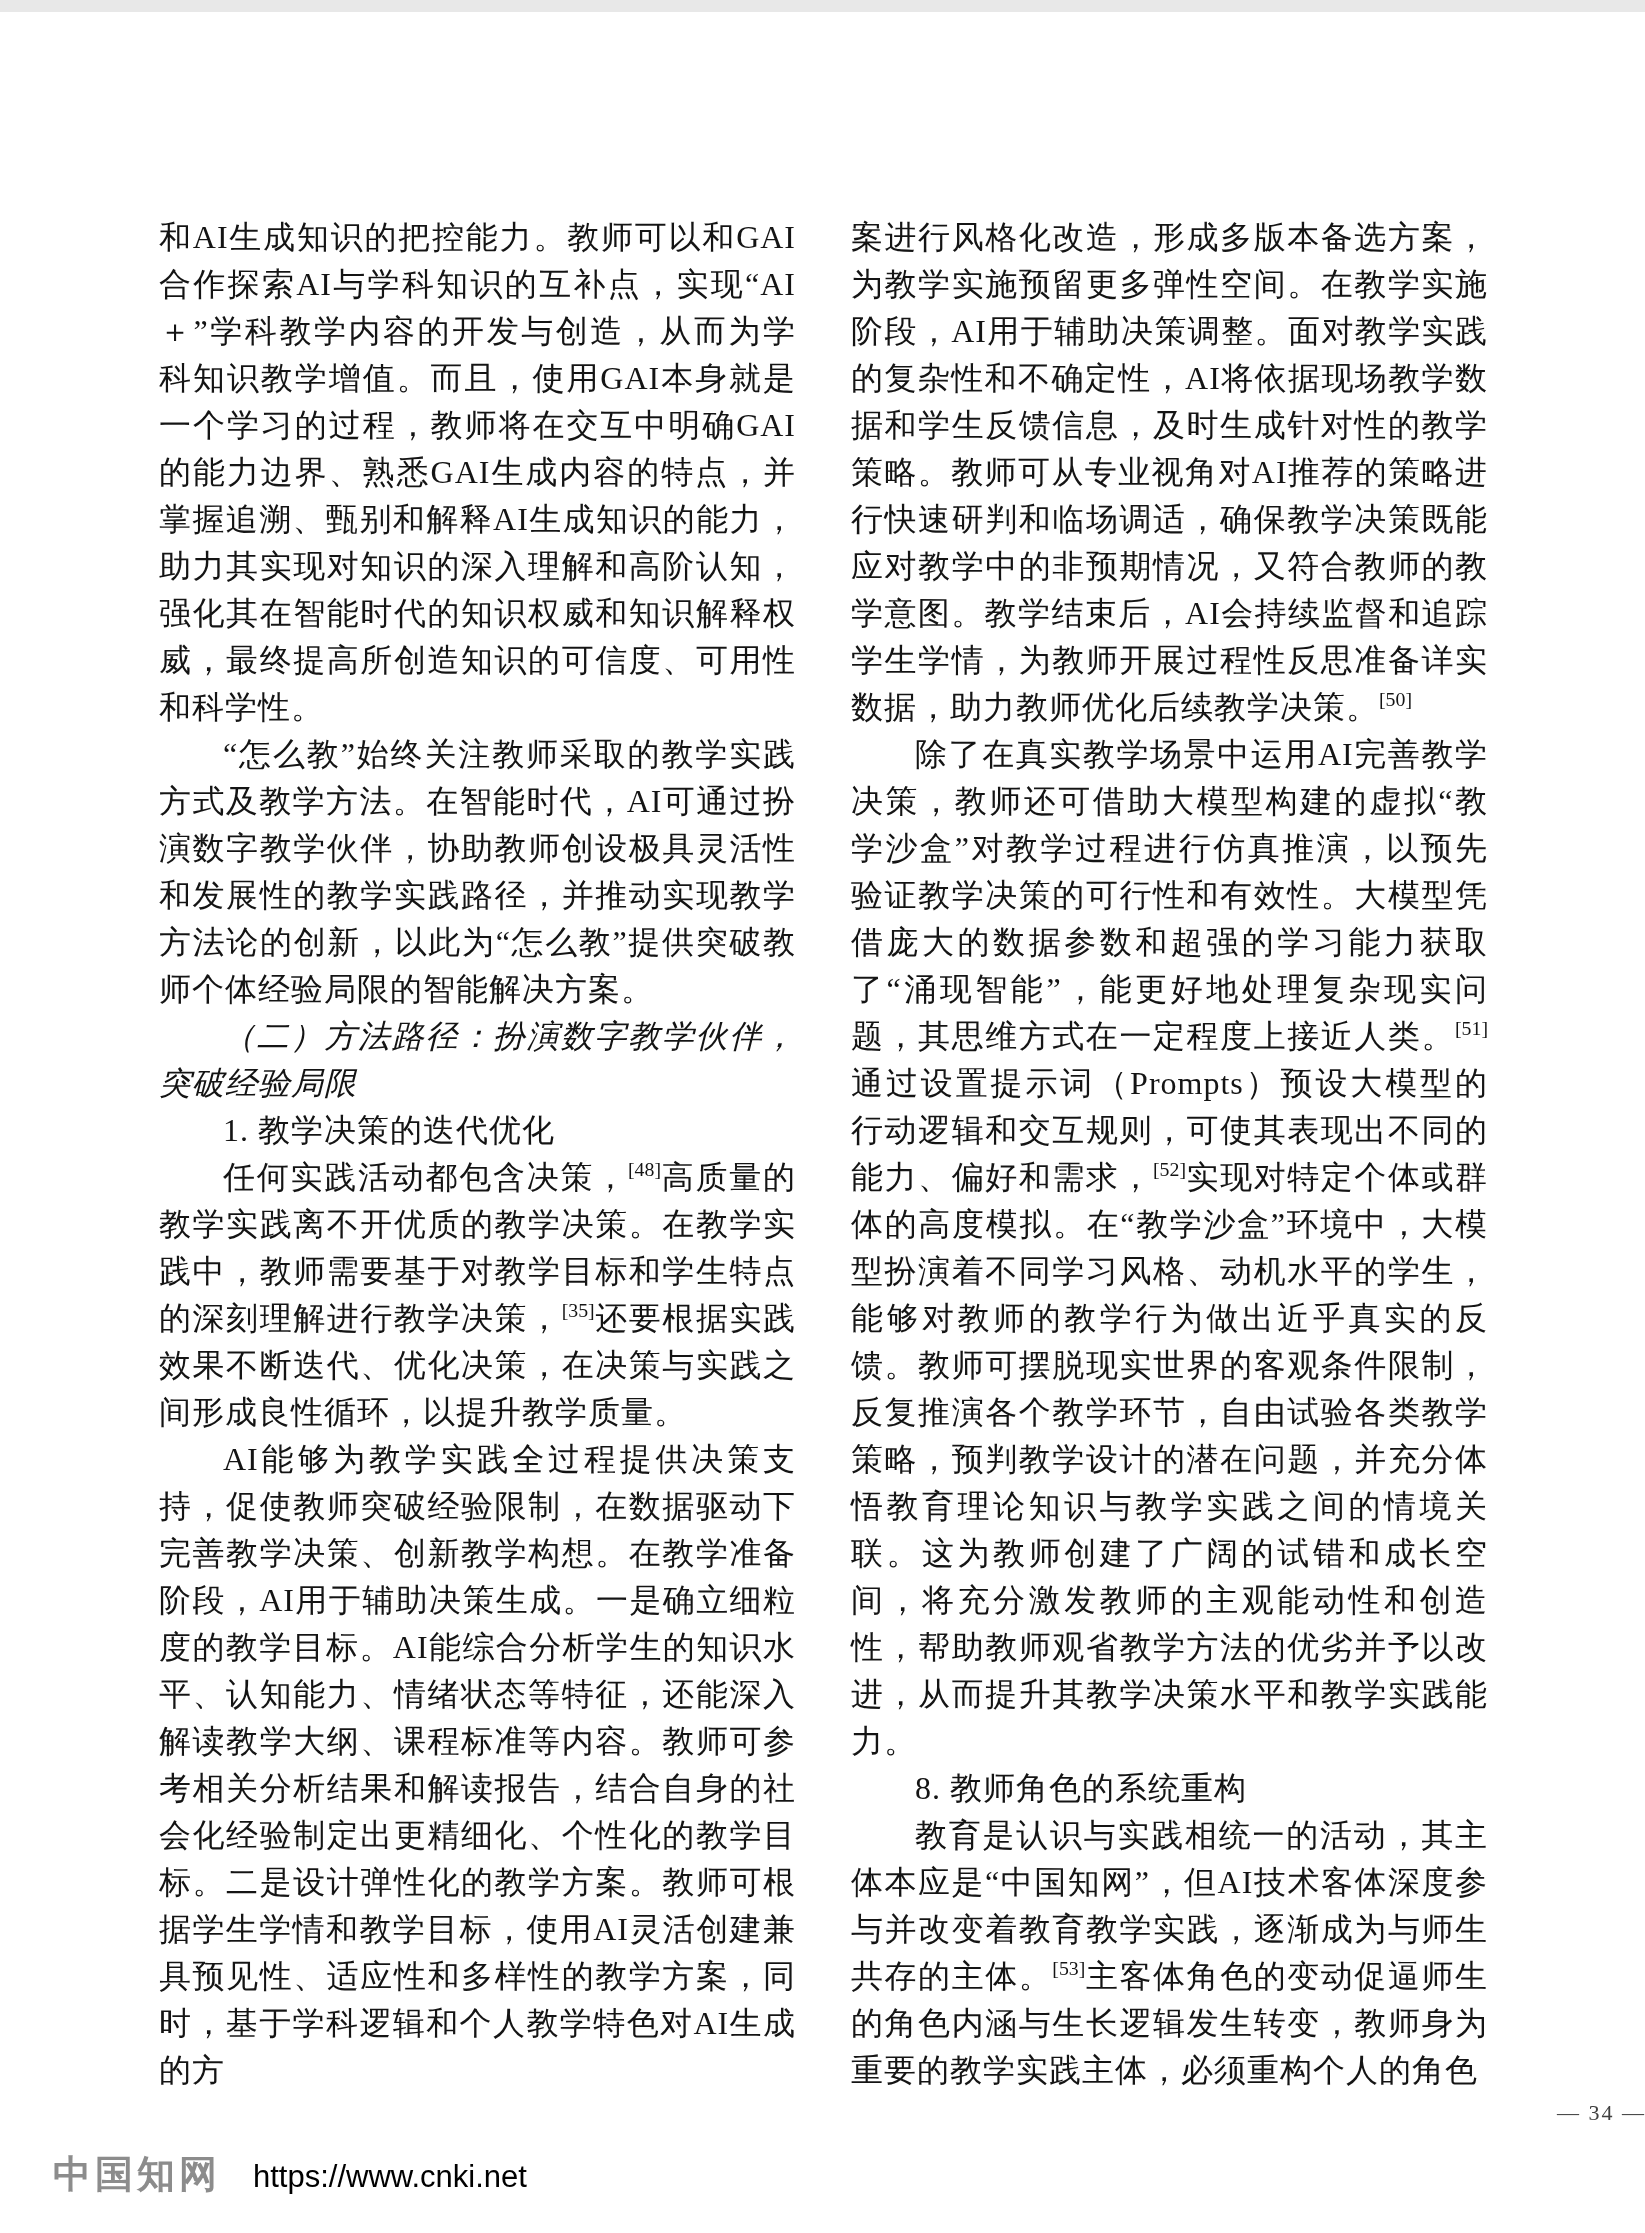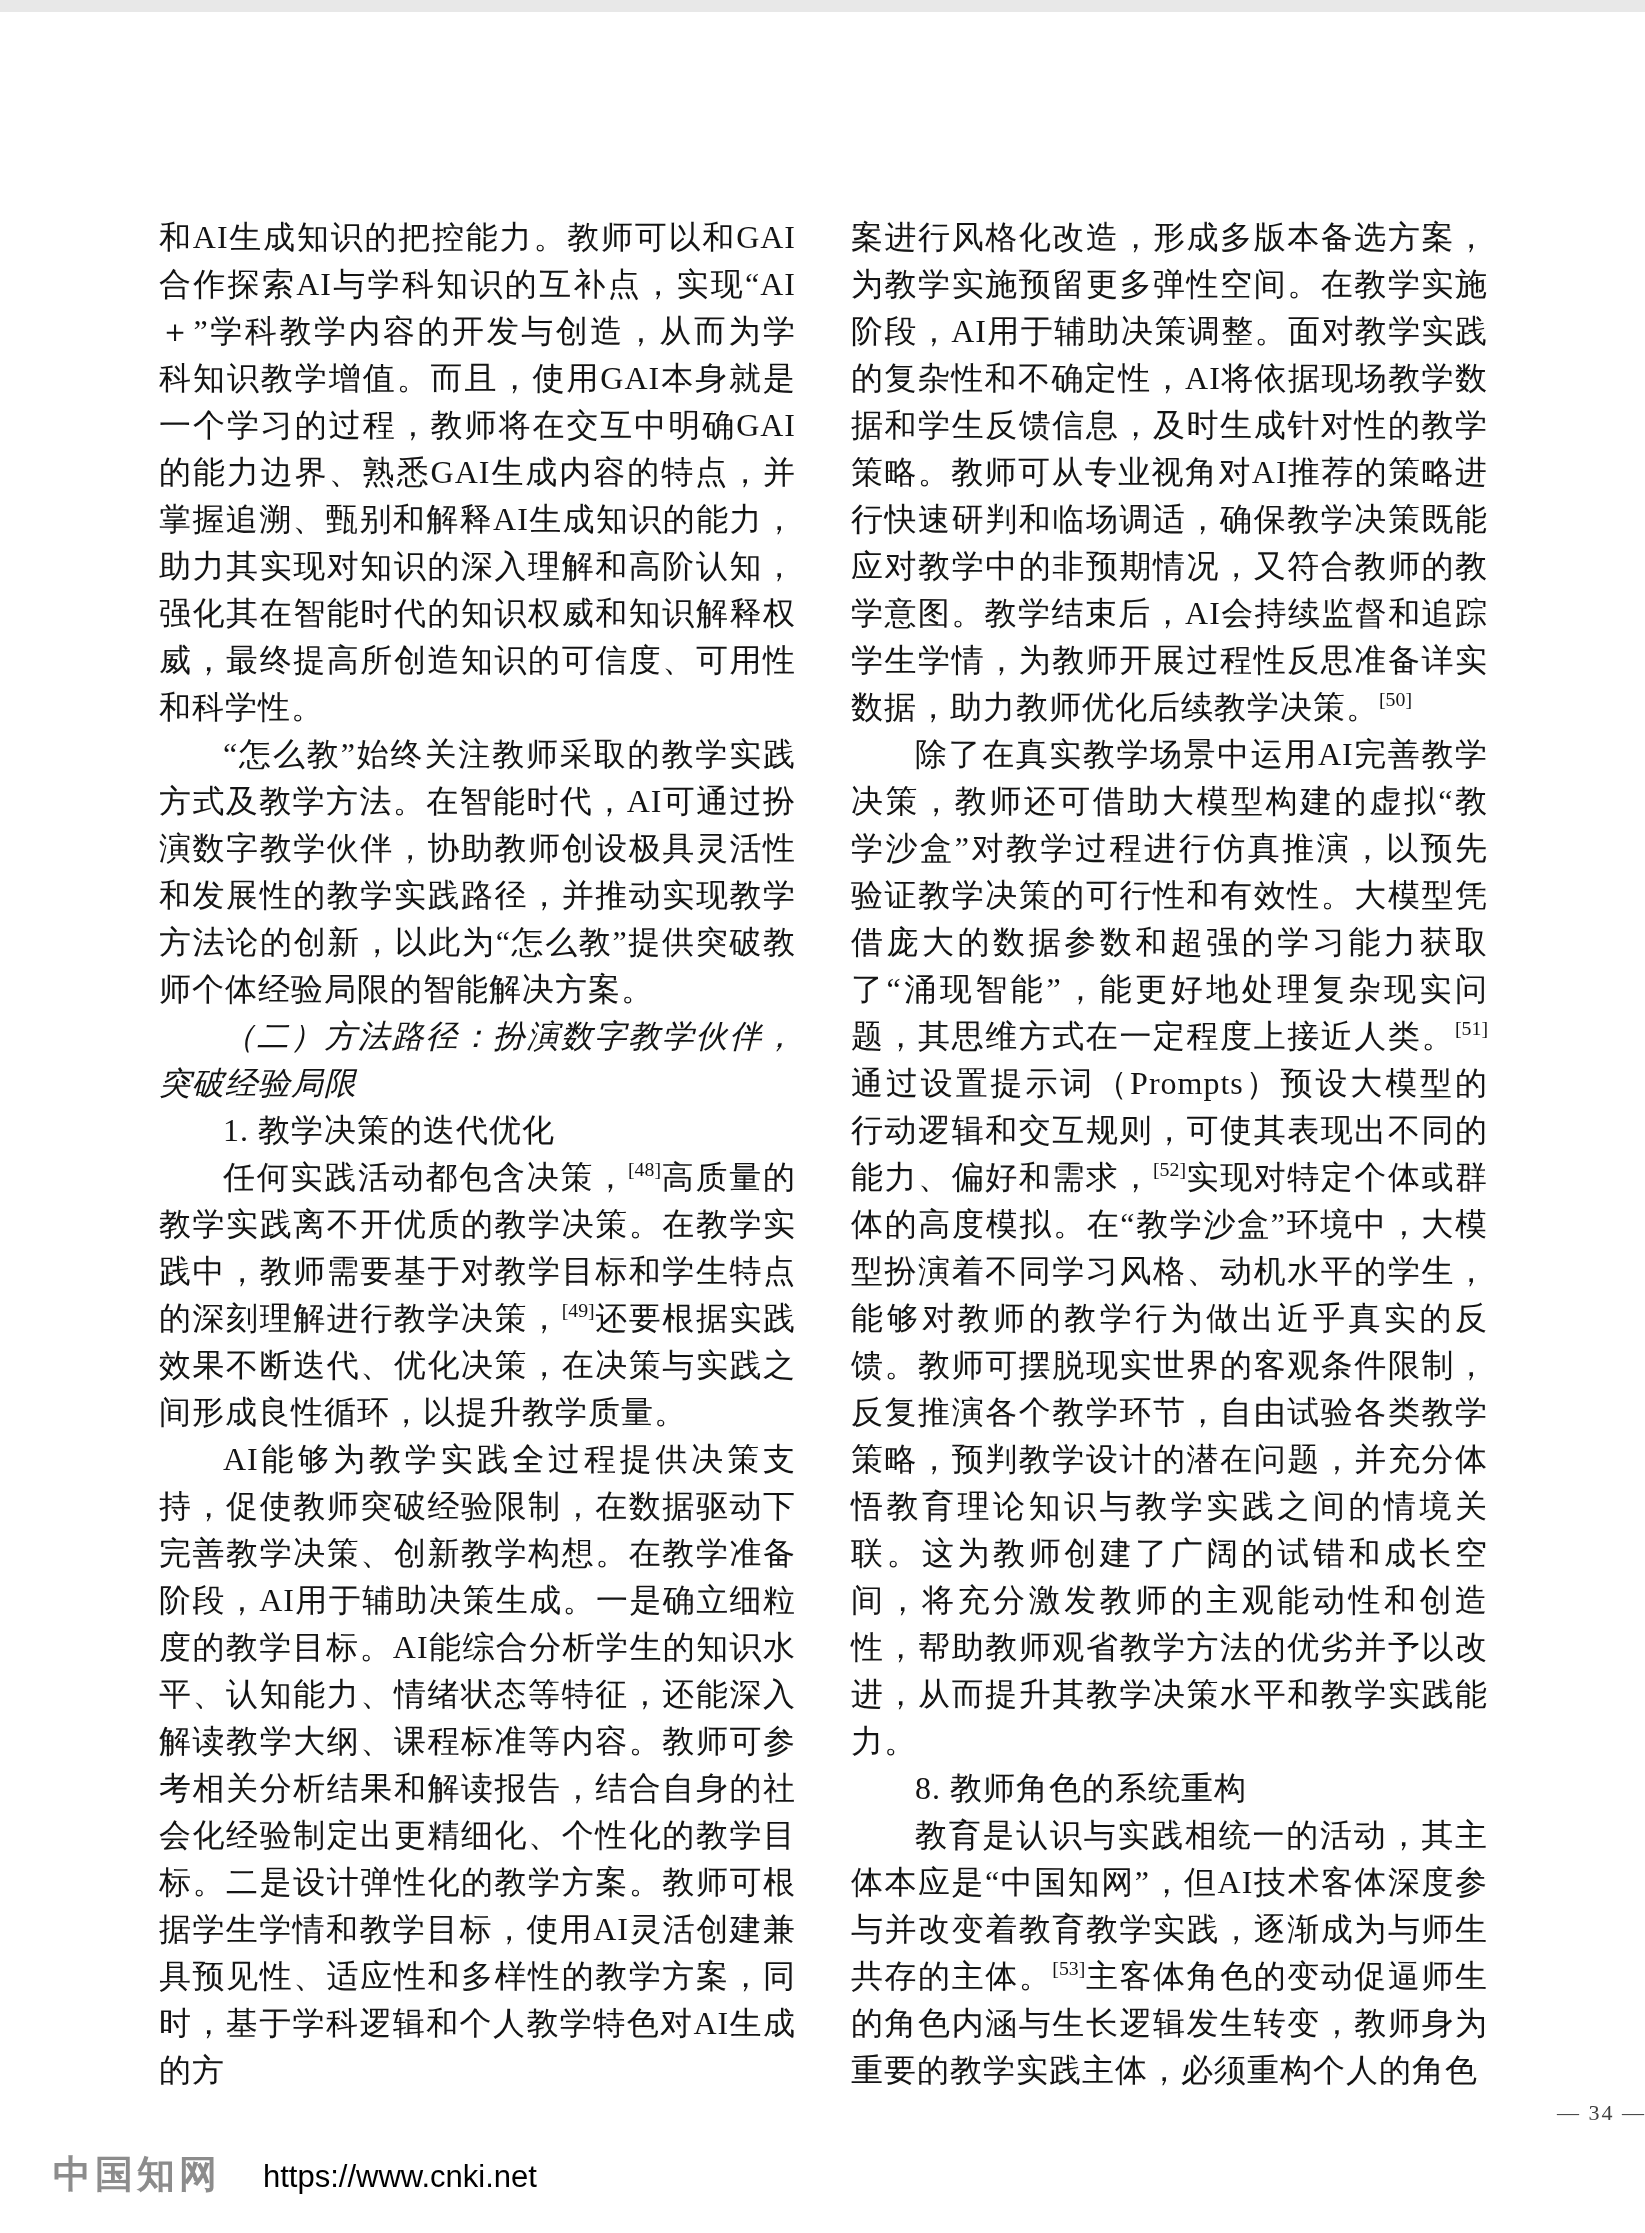--- a/index.html
+++ b/index.html
@@ -44,21 +44,21 @@
     font-size: 22px;
     letter-spacing: 2px;
     color: #404040;
   }
   .watermark {
     position: absolute;
     left: 53px;
     top: 2137px;
     display: flex;
     align-items: baseline;
-    gap: 42px;
+    gap: 32px;
     font-family: "Liberation Sans", "DejaVu Sans", sans-serif;
   }
   .wm-logo {
     font-size: 38px;
     font-weight: bold;
     letter-spacing: 4px;
     color: #8c8c8c;
   }
   .wm-url {
     font-size: 31px;
@@ -68,21 +68,21 @@
 </head>
 <body>
 
 <div class="page">
 
   <div class="col col-left">
     <p><span>和AI生成知识的把控能力。教师可以和GAI合作探索AI与学科知识的互补点，实现“AI＋”学科教学内容的开发与创造，从而为学科知识教学增值。而且，使用GAI本身就是一个学习的过程，教师将在交互中明确GAI的能力边界、熟悉GAI生成内容的特点，并掌握追溯、甄别和解释AI生成知识的能力，助力其实现对知识的深入理解和高阶认知，强化其在智能时代的知识权威和知识解释权威，最终提高所创造知识的可信度、可用性和科学性。</span></p>
     <p class="indent"><span>“怎么教”始终关注教师采取的教学实践方式及教学方法。在智能时代，AI可通过扮演数字教学伙伴，协助教师创设极具灵活性和发展性的教学实践路径，并推动实现教学方法论的创新，以此为“怎么教”提供突破教师个体经验局限的智能解决方案。</span></p>
     <p class="indent kai"><span>（二）方法路径：扮演数字教学伙伴，突破经验局限</span></p>
     <p class="indent"><span>1. 教学决策的迭代优化</span></p>
-    <p class="indent"><span>任何实践活动都包含决策，</span><sup class="ref">[48]</sup><span>高质量的教学实践离不开优质的教学决策。在教学实践中，教师需要基于对教学目标和学生特点的深刻理解进行教学决策，</span><sup class="ref">[49]</sup><span>还要根据实践效果不断迭代、优化决策，在决策与实践之间形成良性循环，以提升教学质量。</span></p>
+    <p class="indent"><span>任何实践活动都包含决策，</span><sup class="ref">[48]</sup><span>高质量的教学实践离不开优质的教学决策。在教学实践中，教师需要基于对教学目标和学生特点的深刻理解进行教学决策，</span><sup class="ref">[35]</sup><span>还要根据实践效果不断迭代、优化决策，在决策与实践之间形成良性循环，以提升教学质量。</span></p>
     <p class="indent"><span>AI能够为教学实践全过程提供决策支持，促使教师突破经验限制，在数据驱动下完善教学决策、创新教学构想。在教学准备阶段，AI用于辅助决策生成。一是确立细粒度的教学目标。AI能综合分析学生的知识水平、认知能力、情绪状态等特征，还能深入解读教学大纲、课程标准等内容。教师可参考相关分析结果和解读报告，结合自身的社会化经验制定出更精细化、个性化的教学目标。二是设计弹性化的教学方案。教师可根据学生学情和教学目标，使用AI灵活创建兼具预见性、适应性和多样性的教学方案，同时，基于学科逻辑和个人教学特色对AI生成的方</span></p>
   </div>
 
   <div class="col col-right">
     <p><span>案进行风格化改造，形成多版本备选方案，为教学实施预留更多弹性空间。在教学实施阶段，AI用于辅助决策调整。面对教学实践的复杂性和不确定性，AI将依据现场教学数据和学生反馈信息，及时生成针对性的教学策略。教师可从专业视角对AI推荐的策略进行快速研判和临场调适，确保教学决策既能应对教学中的非预期情况，又符合教师的教学意图。教学结束后，AI会持续监督和追踪学生学情，为教师开展过程性反思准备详实数据，助力教师优化后续教学决策。</span><sup class="ref">[50]</sup></p>
     <p class="indent"><span>除了在真实教学场景中运用AI完善教学决策，教师还可借助大模型构建的虚拟“教学沙盒”对教学过程进行仿真推演，以预先验证教学决策的可行性和有效性。大模型凭借庞大的数据参数和超强的学习能力获取了“涌现智能”，能更好地处理复杂现实问题，其思维方式在一定程度上接近人类。</span><sup class="ref">[51]</sup><span>通过设置提示词（Prompts）预设大模型的行动逻辑和交互规则，可使其表现出不同的能力、偏好和需求，</span><sup class="ref">[52]</sup><span>实现对特定个体或群体的高度模拟。在“教学沙盒”环境中，大模型扮演着不同学习风格、动机水平的学生，能够对教师的教学行为做出近乎真实的反馈。教师可摆脱现实世界的客观条件限制，反复推演各个教学环节，自由试验各类教学策略，预判教学设计的潜在问题，并充分体悟教育理论知识与教学实践之间的情境关联。这为教师创建了广阔的试错和成长空间，将充分激发教师的主观能动性和创造性，帮助教师观省教学方法的优劣并予以改进，从而提升其教学决策水平和教学实践能力。</span></p>
     <p class="indent"><span>8. 教师角色的系统重构</span></p>
     <p class="indent"><span>教育是认识与实践相统一的活动，其主体本应是“中国知网”，但AI技术客体深度参与并改变着教育教学实践，逐渐成为与师生共存的主体。</span><sup class="ref">[53]</sup><span>主客体角色的变动促逼师生的角色内涵与生长逻辑发生转变，教师身为重要的教学实践主体，必须重构个人的角色</span></p>
   </div>
 

